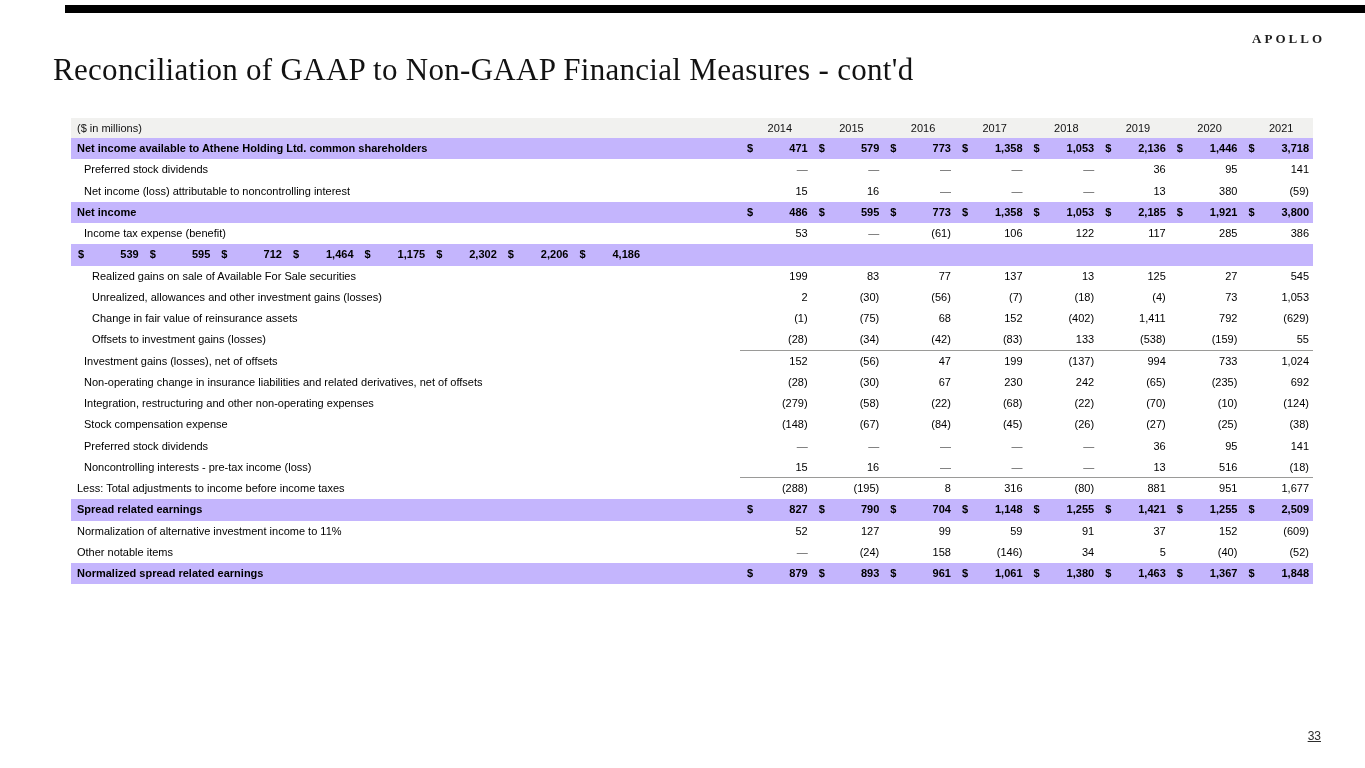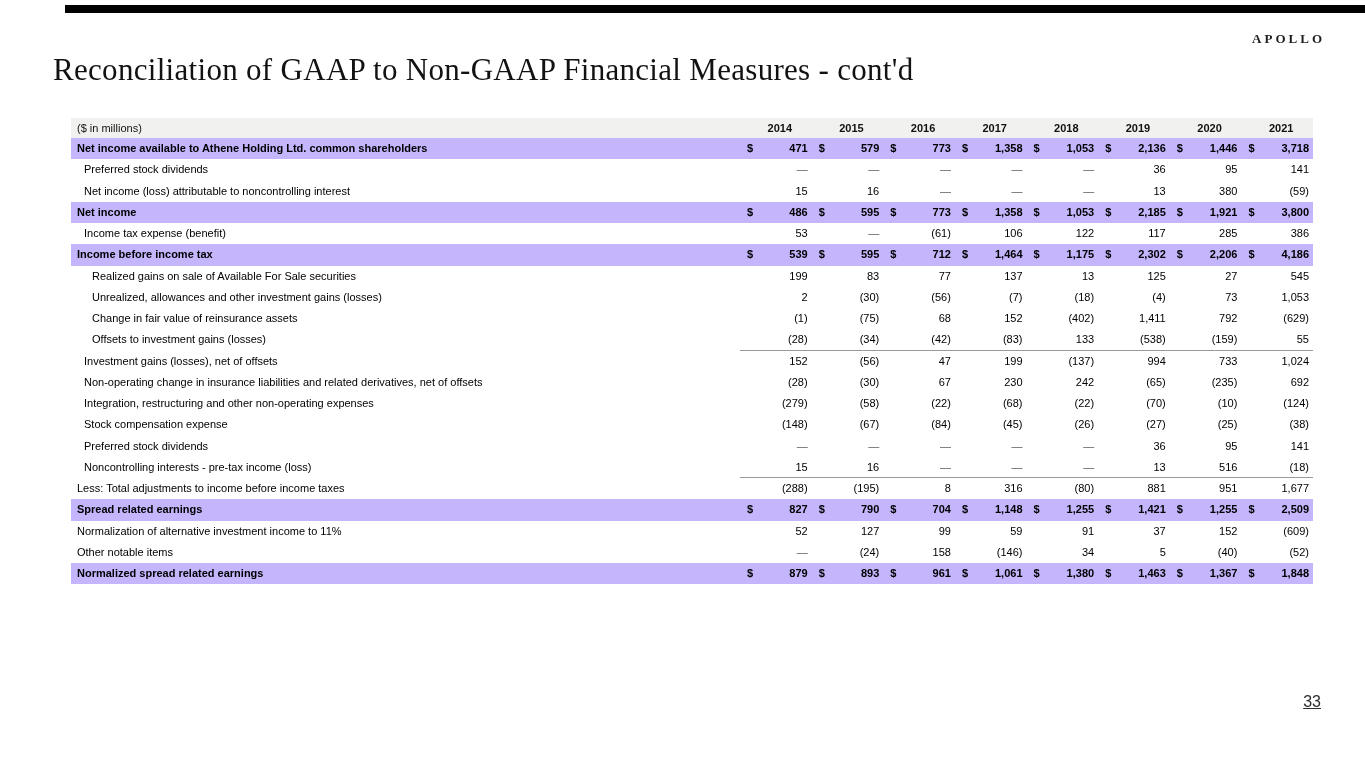--- a/index.html
+++ b/index.html
@@ -21,38 +21,38 @@
   .fintable { position:absolute; left:71px; top:118px; width:1242px; font-size:11px; }
 
   .thead { background:#f1f1ef; }
   .hrow { display:flex; }
   .hrow1 { height:19px; }
   .hrow2 { height:20px; }
   .h-spacer { width:669px; }
   .h-span { flex:1; text-align:center; line-height:19px; color:#111; }
   .unit-label { width:669px; line-height:20px; padding-left:6px; color:#111; }
   .years { display:flex; width:573px; }
-  .year-cell { width:71.625px; text-align:center; line-height:20px; padding-left:8px; color:#111;font-weight:bold; }
+  .year-cell { width:71.625px; text-align:center; line-height:20px; padding-left:8px; color:#111; }
 
   .row { display:flex; height:21.25px; }
   .row .label { width:669px; line-height:21.25px; padding-left:6px;
                 white-space:nowrap; overflow:hidden; }
   .row .label.ind1 { padding-left:13px; }
   .row .label.ind2 { padding-left:21px; }
   .row .nums { display:flex; width:573px; }
   .grp { width:71.625px; display:flex; justify-content:space-between;
          padding:0 4px 0 7px; line-height:21.25px; }
   .grp .dollar { text-align:left; }
   .grp .val { flex:1; text-align:right; white-space:nowrap; }
   .val.dash { color:#5a5a5a; }
 
   .row.total { background:#c4b5fd; font-weight:bold; }
   .row.rule .nums { box-shadow: inset 0 -1px 0 #9a9a98; }
 
-  .pagenum { position:absolute; right:44px; top:693px; font-size:16px; color:#2d2d2d;text-decoration:underline; }
+  .pagenum { position:absolute; right:44px; top:729px; font-size:12px; color:#2d2d2d;text-decoration:underline; }
 </style>
 </head>
 <body>
 
 <div class="slide">
   <div class="topbar"></div>
   <div class="logo">APOLLO</div>
   <h1 class="title">Reconciliation of GAAP to Non-GAAP Financial Measures - cont'd</h1>
 
   <div class="fintable">
@@ -251,21 +251,20 @@
               <span class="dollar"></span>
               <span class="val">285</span>
             </div>
             <div class="grp">
               <span class="dollar"></span>
               <span class="val">386</span>
             </div>
           </div>
         </div>
         <div class="row total">
-          <div class="label">Income before income tax</div>
           <div class="nums">
             <div class="grp">
               <span class="dollar">$</span>
               <span class="val">539</span>
             </div>
             <div class="grp">
               <span class="dollar">$</span>
               <span class="val">595</span>
             </div>
             <div class="grp">

